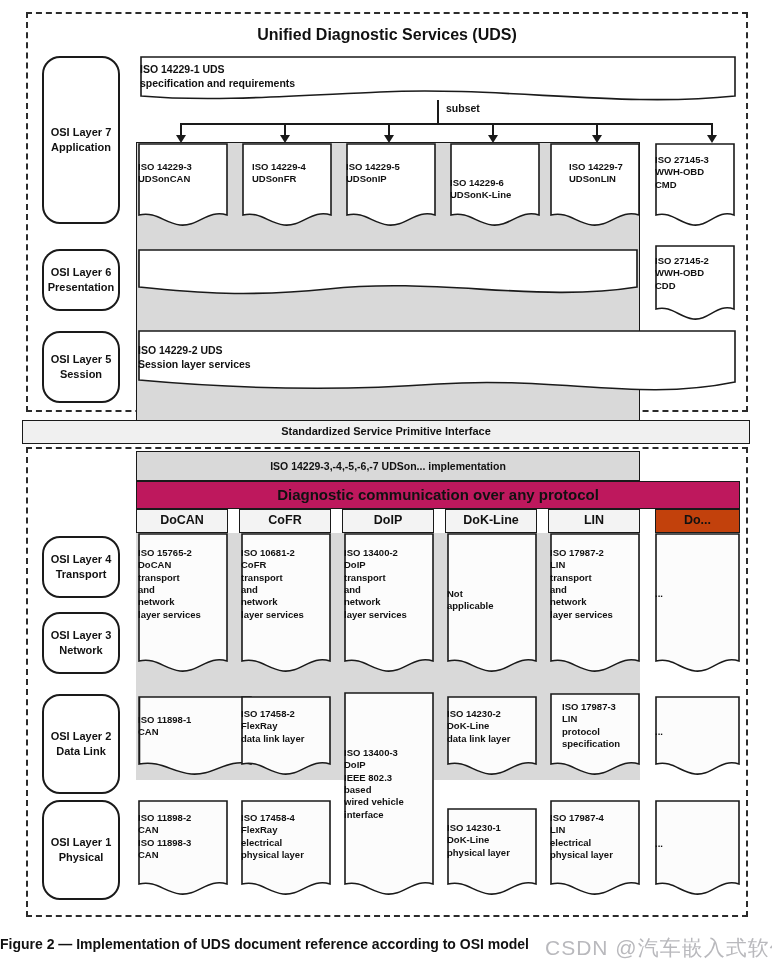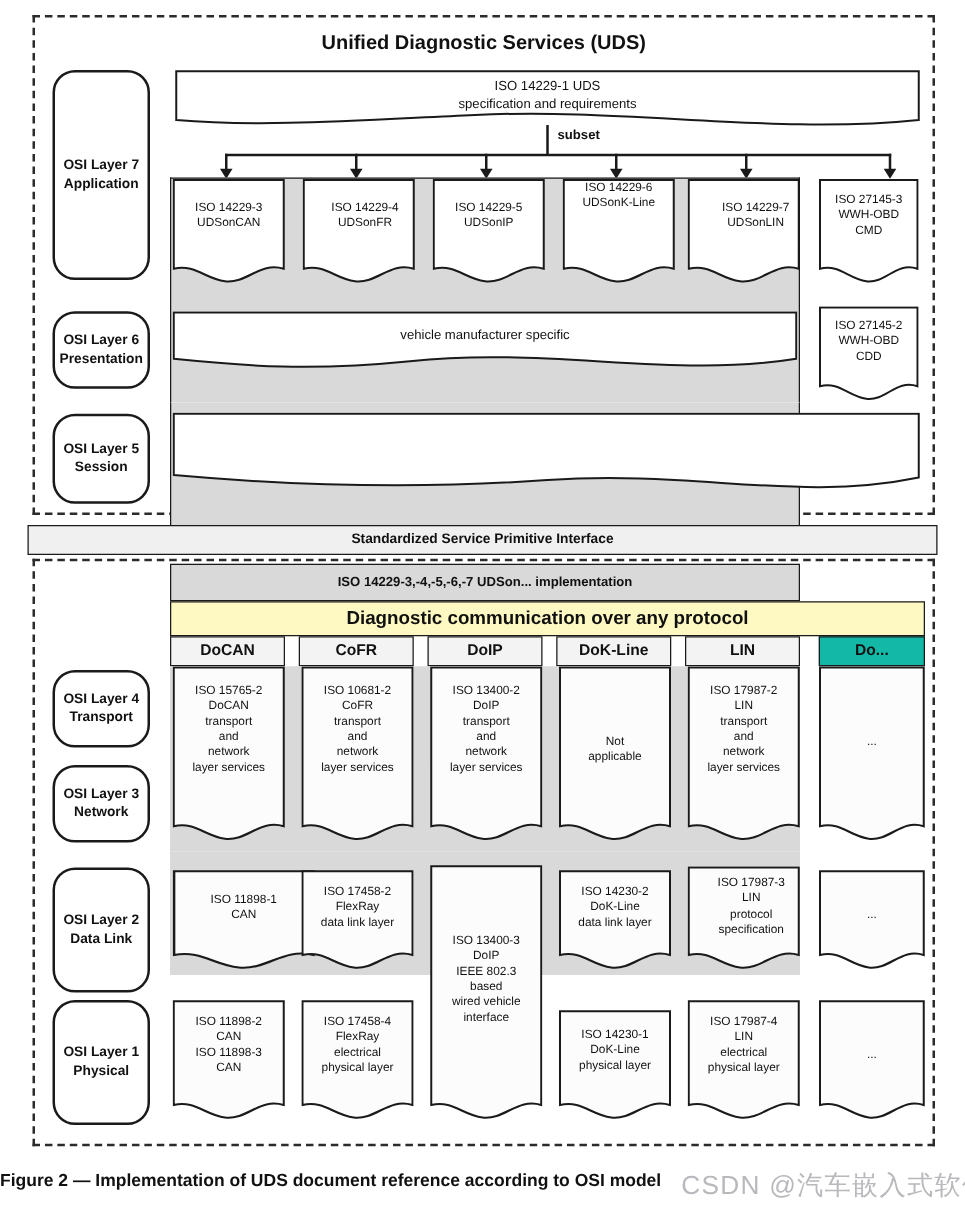--- a/index.html
+++ b/index.html
@@ -65,22 +65,22 @@
   .grey-plain { position: absolute; background: #d9d9d9; }
 
   
   .doc {
     position: absolute;
   }
   .doc .doc-svg { position: absolute; inset: 0; width: 100%; height: 100%; }
   .doc .doc-text {
     position: absolute;
     left: 0; right: 0;
-    text-align: center;
-    font-weight: normal;
+    text-align: left;
+    font-weight: bold;
     color: #111;
     line-height: 1.3;
     pointer-events: none;
   }
 
   
   .title-main {
     position: absolute;
     text-align: center;
     font-weight: bold;
@@ -238,21 +238,21 @@
     <div class="doc-text" style="top:18px; font-size:9.5px;">
       <div>ISO 14229-5</div>
       <div>UDSonIP</div>
     </div>
   </div>
 
   <div class="doc" style="left:450px; top:143px; width:90px; height:85px;">
     <svg class="doc-svg" viewBox="0 0 90 85" preserveAspectRatio="none">
       <path d="M1,1 L89,1 L89,72 C70,66 60,84 42,82 C26,80 18,68 1,72 Z" fill="#ffffff" stroke="#1a1a1a" stroke-width="1.6"></path>
     </svg>
-    <div class="doc-text" style="top:2px; font-size:9.5px;">
+    <div class="doc-text" style="top:34px; font-size:9.5px;">
       <div>ISO 14229-6</div>
       <div>UDSonK-Line</div>
     </div>
   </div>
 
   <div class="doc" style="left:550px; top:143px; width:90px; height:85px;">
     <svg class="doc-svg" viewBox="0 0 90 85" preserveAspectRatio="none">
       <path d="M1,1 L89,1 L89,72 C70,66 60,84 42,82 C26,80 18,68 1,72 Z" fill="#ffffff" stroke="#1a1a1a" stroke-width="1.6"></path>
     </svg>
     <div class="doc-text" style="top:18px; font-size:9.5px;padding-left:19px;">
@@ -271,74 +271,75 @@
       <div>CMD</div>
     </div>
   </div>
 
   <div class="grey-panel" style="left:136px; top:244px; width:504px; height:78px;"></div>
 
   <div class="doc" style="left:138px; top:249px; width:500px; height:56px;">
     <svg class="doc-svg" viewBox="0 0 500 56" preserveAspectRatio="none">
       <path d="M1,1 L499,1 L499,38 C400,54 300,28 190,40 C110,48 60,44 1,38 Z" fill="#ffffff" stroke="#1a1a1a" stroke-width="1.6"></path>
     </svg>
-    <div class="doc-text" style="top:13px; font-size:10.5px;">
-      <div>vehicle manufacturer specific</div>
-    </div>
   </div>
 
   <div class="doc" style="left:655px; top:245px; width:80px; height:78px;">
     <svg class="doc-svg" viewBox="0 0 80 78" preserveAspectRatio="none">
       <path d="M1,1 L79,1 L79,64 C62,58 54,76 38,74 C24,72 16,60 1,64 Z" fill="#ffffff" stroke="#1a1a1a" stroke-width="1.6"></path>
     </svg>
     <div class="doc-text" style="top:10px; font-size:9.5px;">
       <div>ISO 27145-2</div>
       <div>WWH-OBD</div>
       <div>CDD</div>
     </div>
   </div>
 
   <div class="grey-panel" style="left:136px; top:322px; width:504px; height:99px;"></div>
 
   <div class="doc" style="left:138px; top:330px; width:598px; height:68px;">
     <svg class="doc-svg" viewBox="0 0 598 68" preserveAspectRatio="none">
       <path d="M1,1 L597,1 L597,52 C500,72 420,46 300,54 C190,62 90,58 1,50 Z" fill="#ffffff" stroke="#1a1a1a" stroke-width="1.6"></path>
     </svg>
+    <div class="doc-text" style="top:14px; font-size:10.5px;">
+      <div>ISO 14229-2 UDS</div>
+      <div>Session layer services</div>
+    </div>
   </div>
 
   <div class="grey-panel" style="left:136px; top:412px; width:504px; height:16px;"></div>
 
   <div class="box" style="left:22px; top:420px; width:728px; height:24px; background:#f0f0f0; font-size:11px;">
     <span>Standardized Service Primitive Interface</span>
   </div>
 
   <div class="box" style="left:136px; top:451px; width:504px; height:30px; background:#d9d9d9; font-size:10.5px;">
     <span>ISO 14229-3,-4,-5,-6,-7 UDSon... implementation</span>
   </div>
 
-  <div class="box" style="left:136px; top:481px; width:604px; height:28px; background:#fef9c3; font-size:15px;">
+  <div class="box" style="left:136px; top:481px; width:604px; height:28px; background:#be185d; font-size:15px;">
     <span>Diagnostic communication over any protocol</span>
   </div>
 
   <div class="box" style="left:136px; top:509px; width:92px; height:24px; background:#f3f3f3; font-size:12.5px;">
     <span>DoCAN</span>
   </div>
   <div class="box" style="left:239px; top:509px; width:92px; height:24px; background:#f3f3f3; font-size:12.5px;">
     <span>CoFR</span>
   </div>
   <div class="box" style="left:342px; top:509px; width:92px; height:24px; background:#f3f3f3; font-size:12.5px;">
     <span>DoIP</span>
   </div>
   <div class="box" style="left:445px; top:509px; width:92px; height:24px; background:#f3f3f3; font-size:12.5px;">
     <span>DoK-Line</span>
   </div>
   <div class="box" style="left:548px; top:509px; width:92px; height:24px; background:#f3f3f3; font-size:12.5px;">
     <span>LIN</span>
   </div>
-  <div class="box" style="left:655px; top:509px; width:85px; height:24px; background:#14b8a6; font-size:12.5px;">
+  <div class="box" style="left:655px; top:509px; width:85px; height:24px; background:#c2410c; font-size:12.5px;">
     <span>Do...</span>
   </div>
 
   <div class="grey-plain" style="left:136px; top:533px; width:504px; height:148px;"></div>
 
   <div class="doc" style="left:138px; top:533px; width:90px; height:143px;">
     <svg class="doc-svg" viewBox="0 0 90 143" preserveAspectRatio="none">
       <path d="M1,1 L89,1 L89,128 C70,122 60,140 42,138 C26,136 18,124 1,128 Z" fill="#fcfcfc" stroke="#1a1a1a" stroke-width="1.6"></path>
     </svg>
     <div class="doc-text" style="top:14px; font-size:9.5px;">

